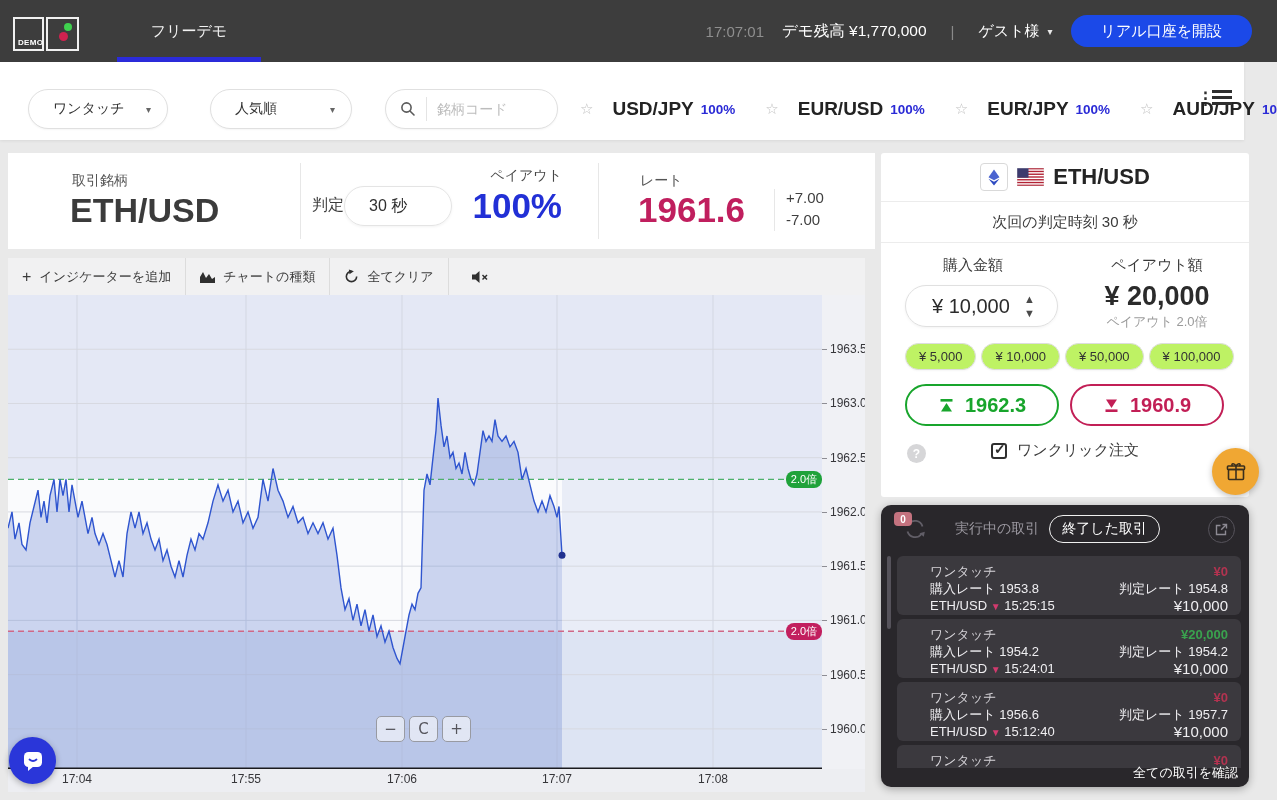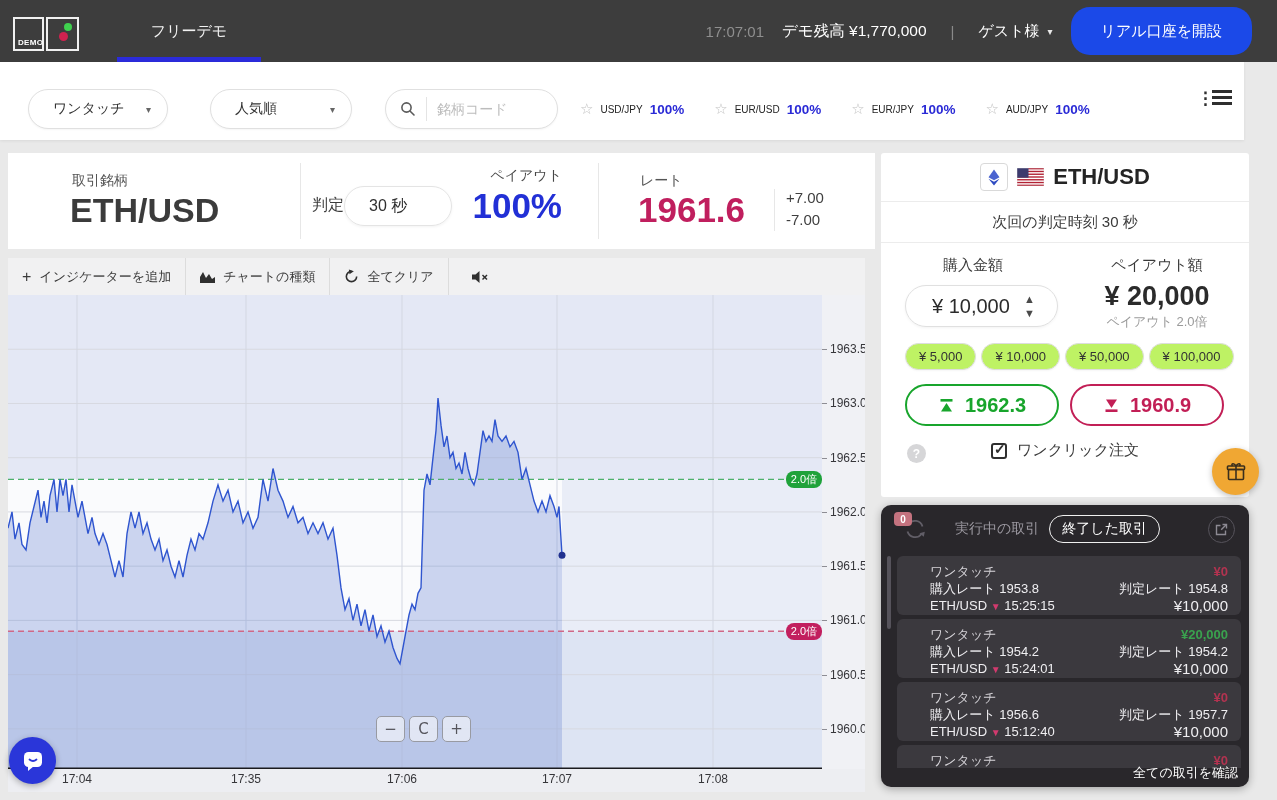--- a/index.html
+++ b/index.html
@@ -17,37 +17,37 @@
   .logo .dot-green { position:absolute; right:5px; top:4px; width:8px; height:8px; border-radius:50%; background:#3fd14e; }
   .logo .dot-red { position:absolute; left:11px; top:13px; width:9px; height:9px; border-radius:50%; background:#d1224f; }
   .top-tab { left:117px; top:0; width:144px; height:62px; display:flex; align-items:center; justify-content:center; color:#f2f2f2; font-size:15px; }
   .top-tab-underline { left:117px; top:57px; width:144px; height:5px; background:#2b2bdb; }
   .top-right { right:25px; top:0; height:62px; display:flex; align-items:center; gap:18px; }
   .clock { color:#8f8f8f; font-size:15px; }
   .balance { color:#fff; font-size:15.5px; }
   .top-sep { color:#8a8a8a; font-size:15px; padding:0 6px; }
   .guest { color:#fff; font-size:15px; display:flex; align-items:center; gap:8px; cursor:pointer; }
   .guest .caret { font-size:10px; color:#e8e8e8; }
-  .real-btn { background:#1b49e8; color:#fff; border:none; border-radius:19px; height:48px; padding:0 30px; font-size:15px; font-family:"Liberation Sans",sans-serif; cursor:pointer; }
+  .real-btn { background:#1b49e8; color:#fff; border:none; border-radius:19px; height:32px; padding:0 30px; font-size:15px; font-family:"Liberation Sans",sans-serif; cursor:pointer; }
 
   
   .filterbar { left:0; top:62px; width:1244px; height:78px; background:#fff; box-shadow:0 1px 3px rgba(0,0,0,.07); }
   .pill-select { position:absolute; top:27px; height:40px; border:1px solid #e0e0e0; border-radius:20px; background:#fff; display:flex; align-items:center; justify-content:space-between; padding:0 16px 0 24px; font-size:14px; color:#333; cursor:pointer; box-shadow:0 1px 2px rgba(0,0,0,.04); }
   .pill-select .caret { font-size:10px; color:#666; }
   .sel-type { left:28px; width:140px; }
   .sel-sort { left:210px; width:142px; }
   .searchbox { position:absolute; left:385px; top:27px; width:173px; height:40px; border:1px solid #e0e0e0; border-radius:20px; background:#fff; display:flex; align-items:center; box-shadow:0 1px 2px rgba(0,0,0,.04); }
   .searchbox svg { margin:0 10px 0 14px; }
   .searchbox .vsep { width:1px; height:24px; background:#e4e4e4; margin-right:10px; }
   .searchbox input { border:none; outline:none; width:100px; font-size:14px; color:#333; font-family:"Liberation Sans",sans-serif; }
   .searchbox input::placeholder { color:#bcbcbc; }
   .watchlist { position:absolute; left:580px; top:27px; height:40px; display:flex; align-items:center; gap:30px; }
   .wl-item { display:flex; align-items:center; gap:7px; cursor:pointer; white-space:nowrap; }
   .wl-star { color:#c2c2c2; font-size:15px; }
-  .wl-name { font-size:10px; font-weight:normal; color:#232323; }
+  .wl-name { font-size:19px; font-weight:bold; color:#232323;margin-left:12px; }
   .wl-pct { font-size:13.5px; font-weight:bold; color:#2a2ad6; }
   .kebab { position:absolute; left:1193px; top:24px; font-size:17px; color:#2f2f2f; font-weight:bold; cursor:pointer; line-height:1; padding:4px; }
   .hamburger { position:absolute; left:1212px; top:28px; width:20px; cursor:pointer; }
   .hamburger div { height:2.6px; background:#2f2f2f; margin-bottom:3.4px; }
 
   
   .inst-card { left:8px; top:153px; width:867px; height:96px; background:#fff; }
   .inst-label { left:64px; top:19px; font-size:14px; color:#555; }
   .inst-symbol { left:62px; top:38px; font-size:34px; font-weight:bold; color:#3b3b3b; }
   .vdiv { width:1px; background:#e7e7e7; top:10px; height:76px; }
@@ -299,21 +299,21 @@
     <div class="y-tick abs" style="top: 253.934px;"></div>
     <div class="y-label abs" style="top: 301.167px;">1961.5</div>
     <div class="y-tick abs" style="top: 308.167px;"></div>
     <div class="y-label abs" style="top: 355.4px;">1961.0</div>
     <div class="y-tick abs" style="top: 362.4px;"></div>
     <div class="y-label abs" style="top: 409.634px;">1960.5</div>
     <div class="y-tick abs" style="top: 416.634px;"></div>
     <div class="y-label abs" style="top: 463.867px;">1960.0</div>
     <div class="y-tick abs" style="top: 470.867px;"></div>
     <div class="x-label abs" style="left: 69px;">17:04</div>
-    <div class="x-label abs" style="left: 238px;">17:35</div>
+    <div class="x-label abs" style="left: 238px;">17:55</div>
     <div class="x-label abs" style="left: 394px;">17:06</div>
     <div class="x-label abs" style="left: 549px;">17:07</div>
     <div class="x-label abs" style="left: 705px;">17:08</div>
     <div class="badge abs" style="background: rgb(31, 162, 58); left: 778px; top: 212.894px;">2.0倍</div>
     <div class="badge abs" style="background: rgb(194, 31, 94); left: 778px; top: 364.747px;">2.0倍</div>
   </div>
 
 <div class="abs order-card">
   <div class="oc-header">
     <span class="eth-box">

